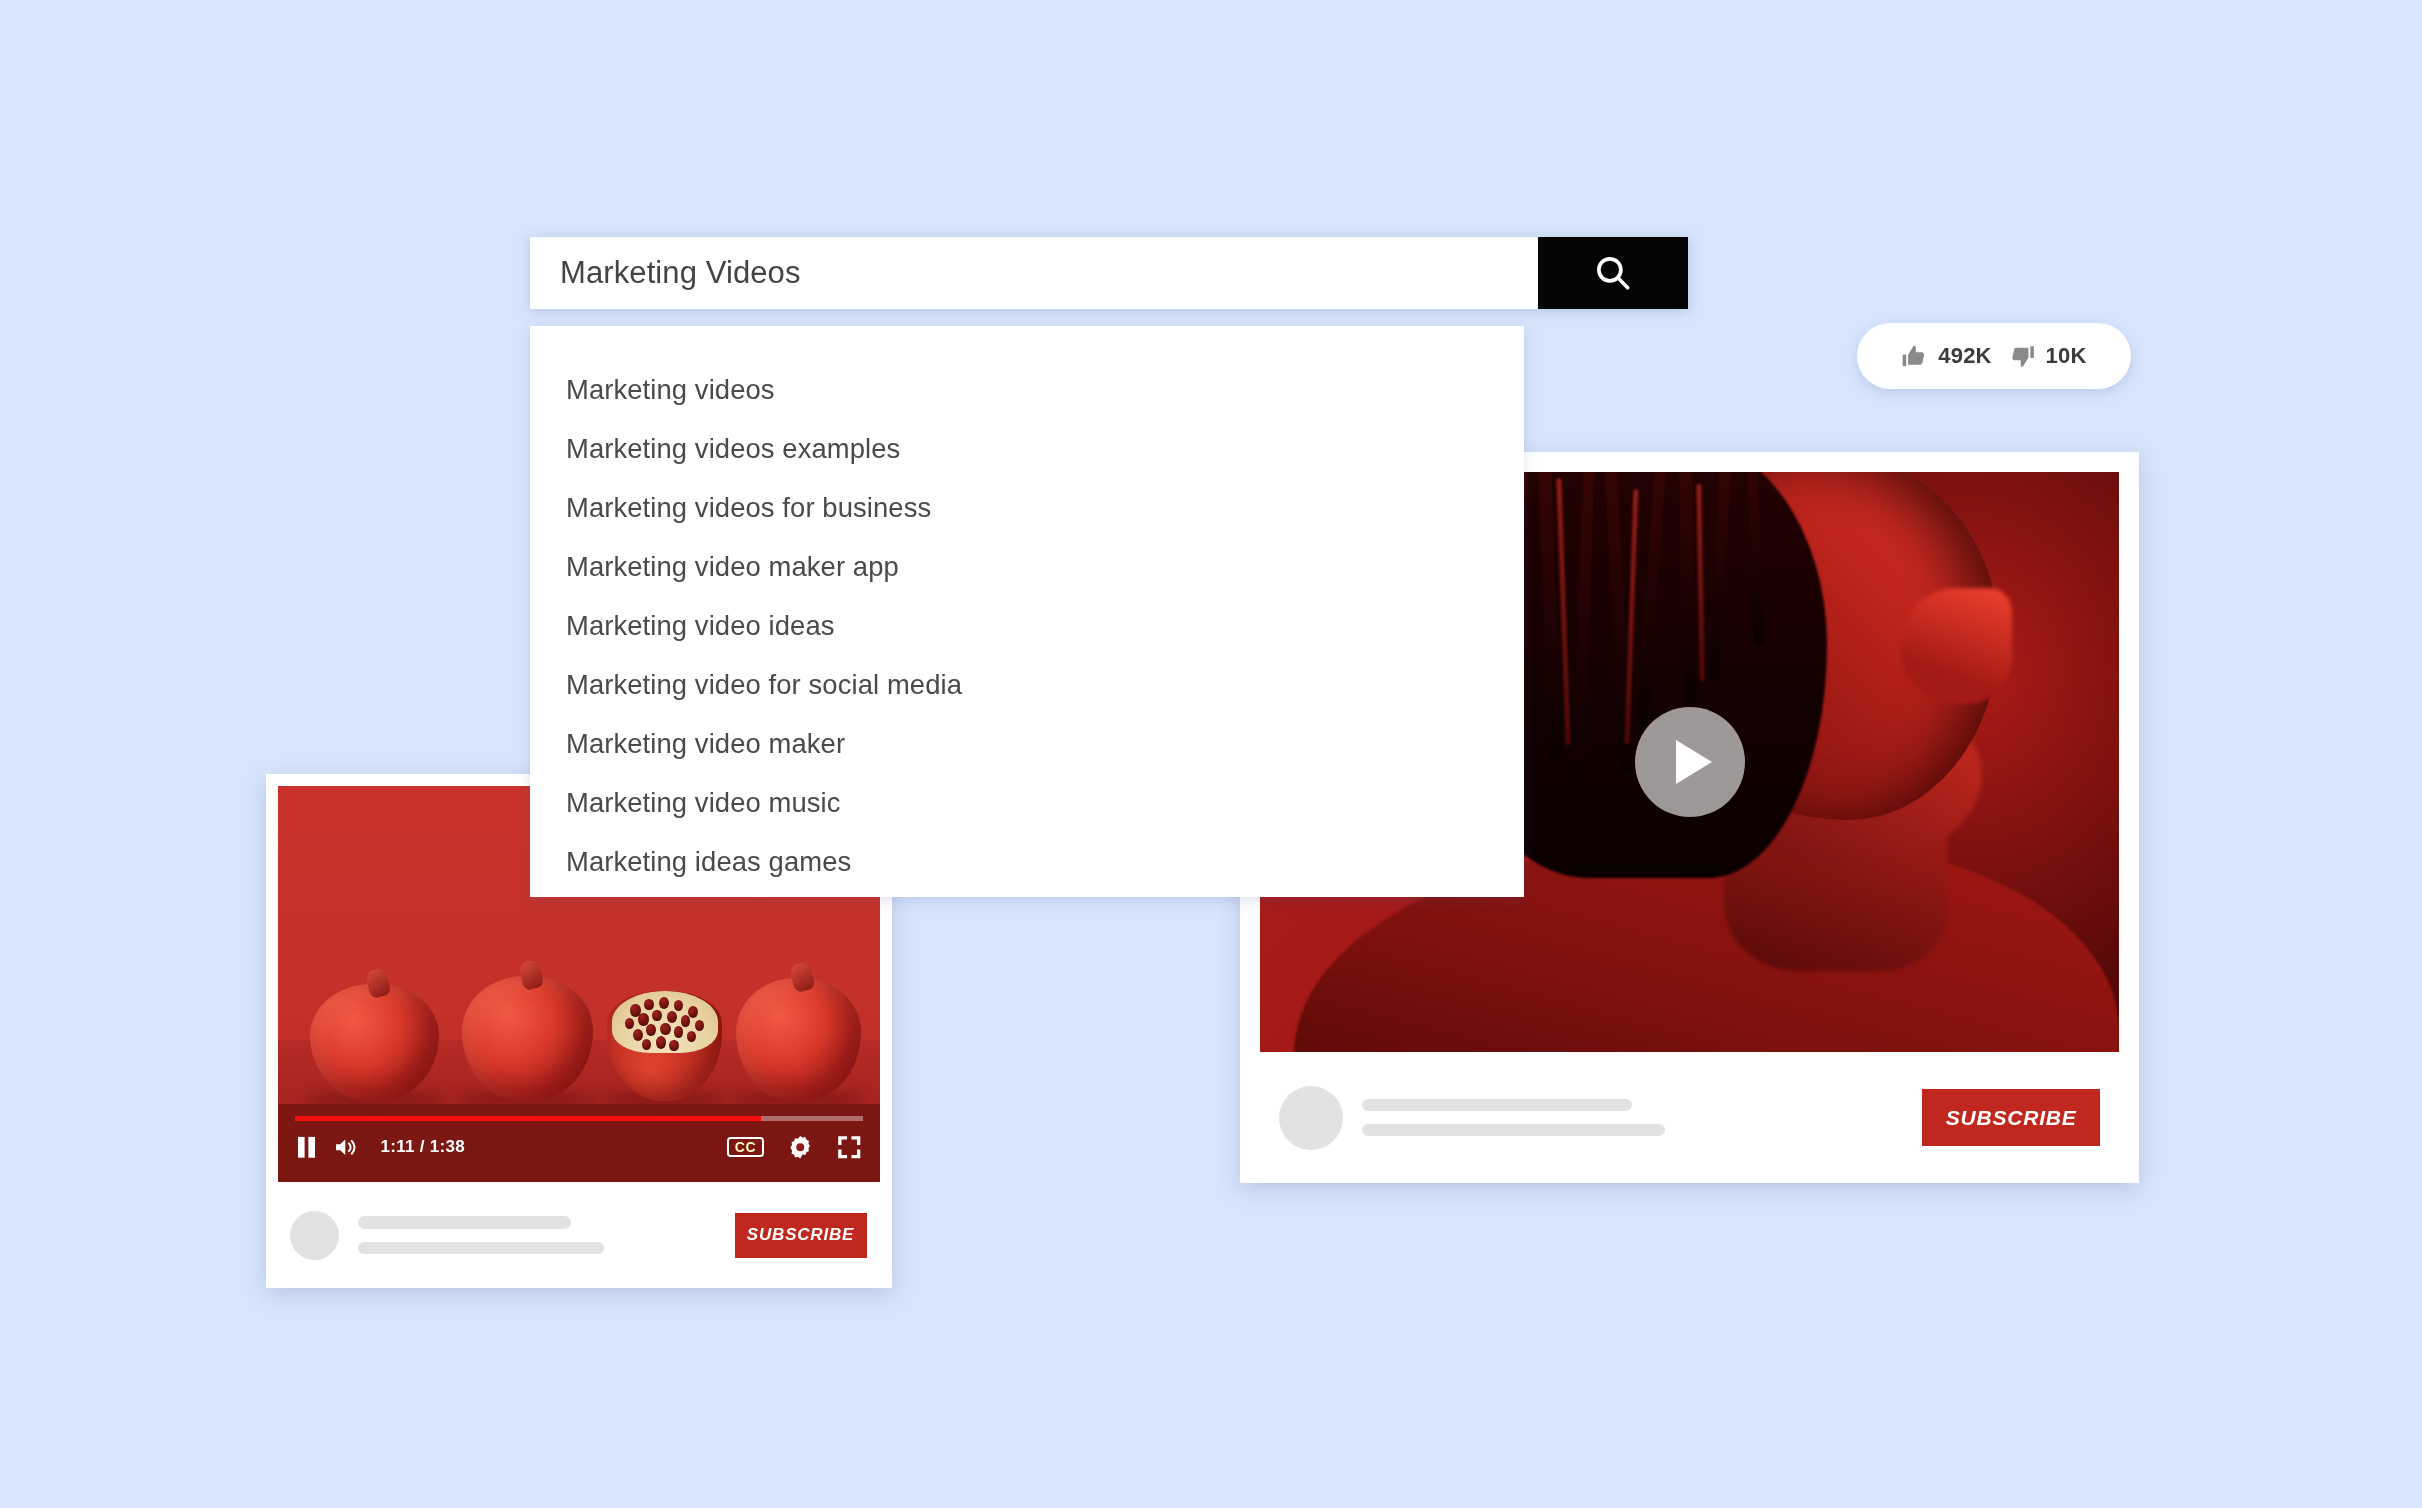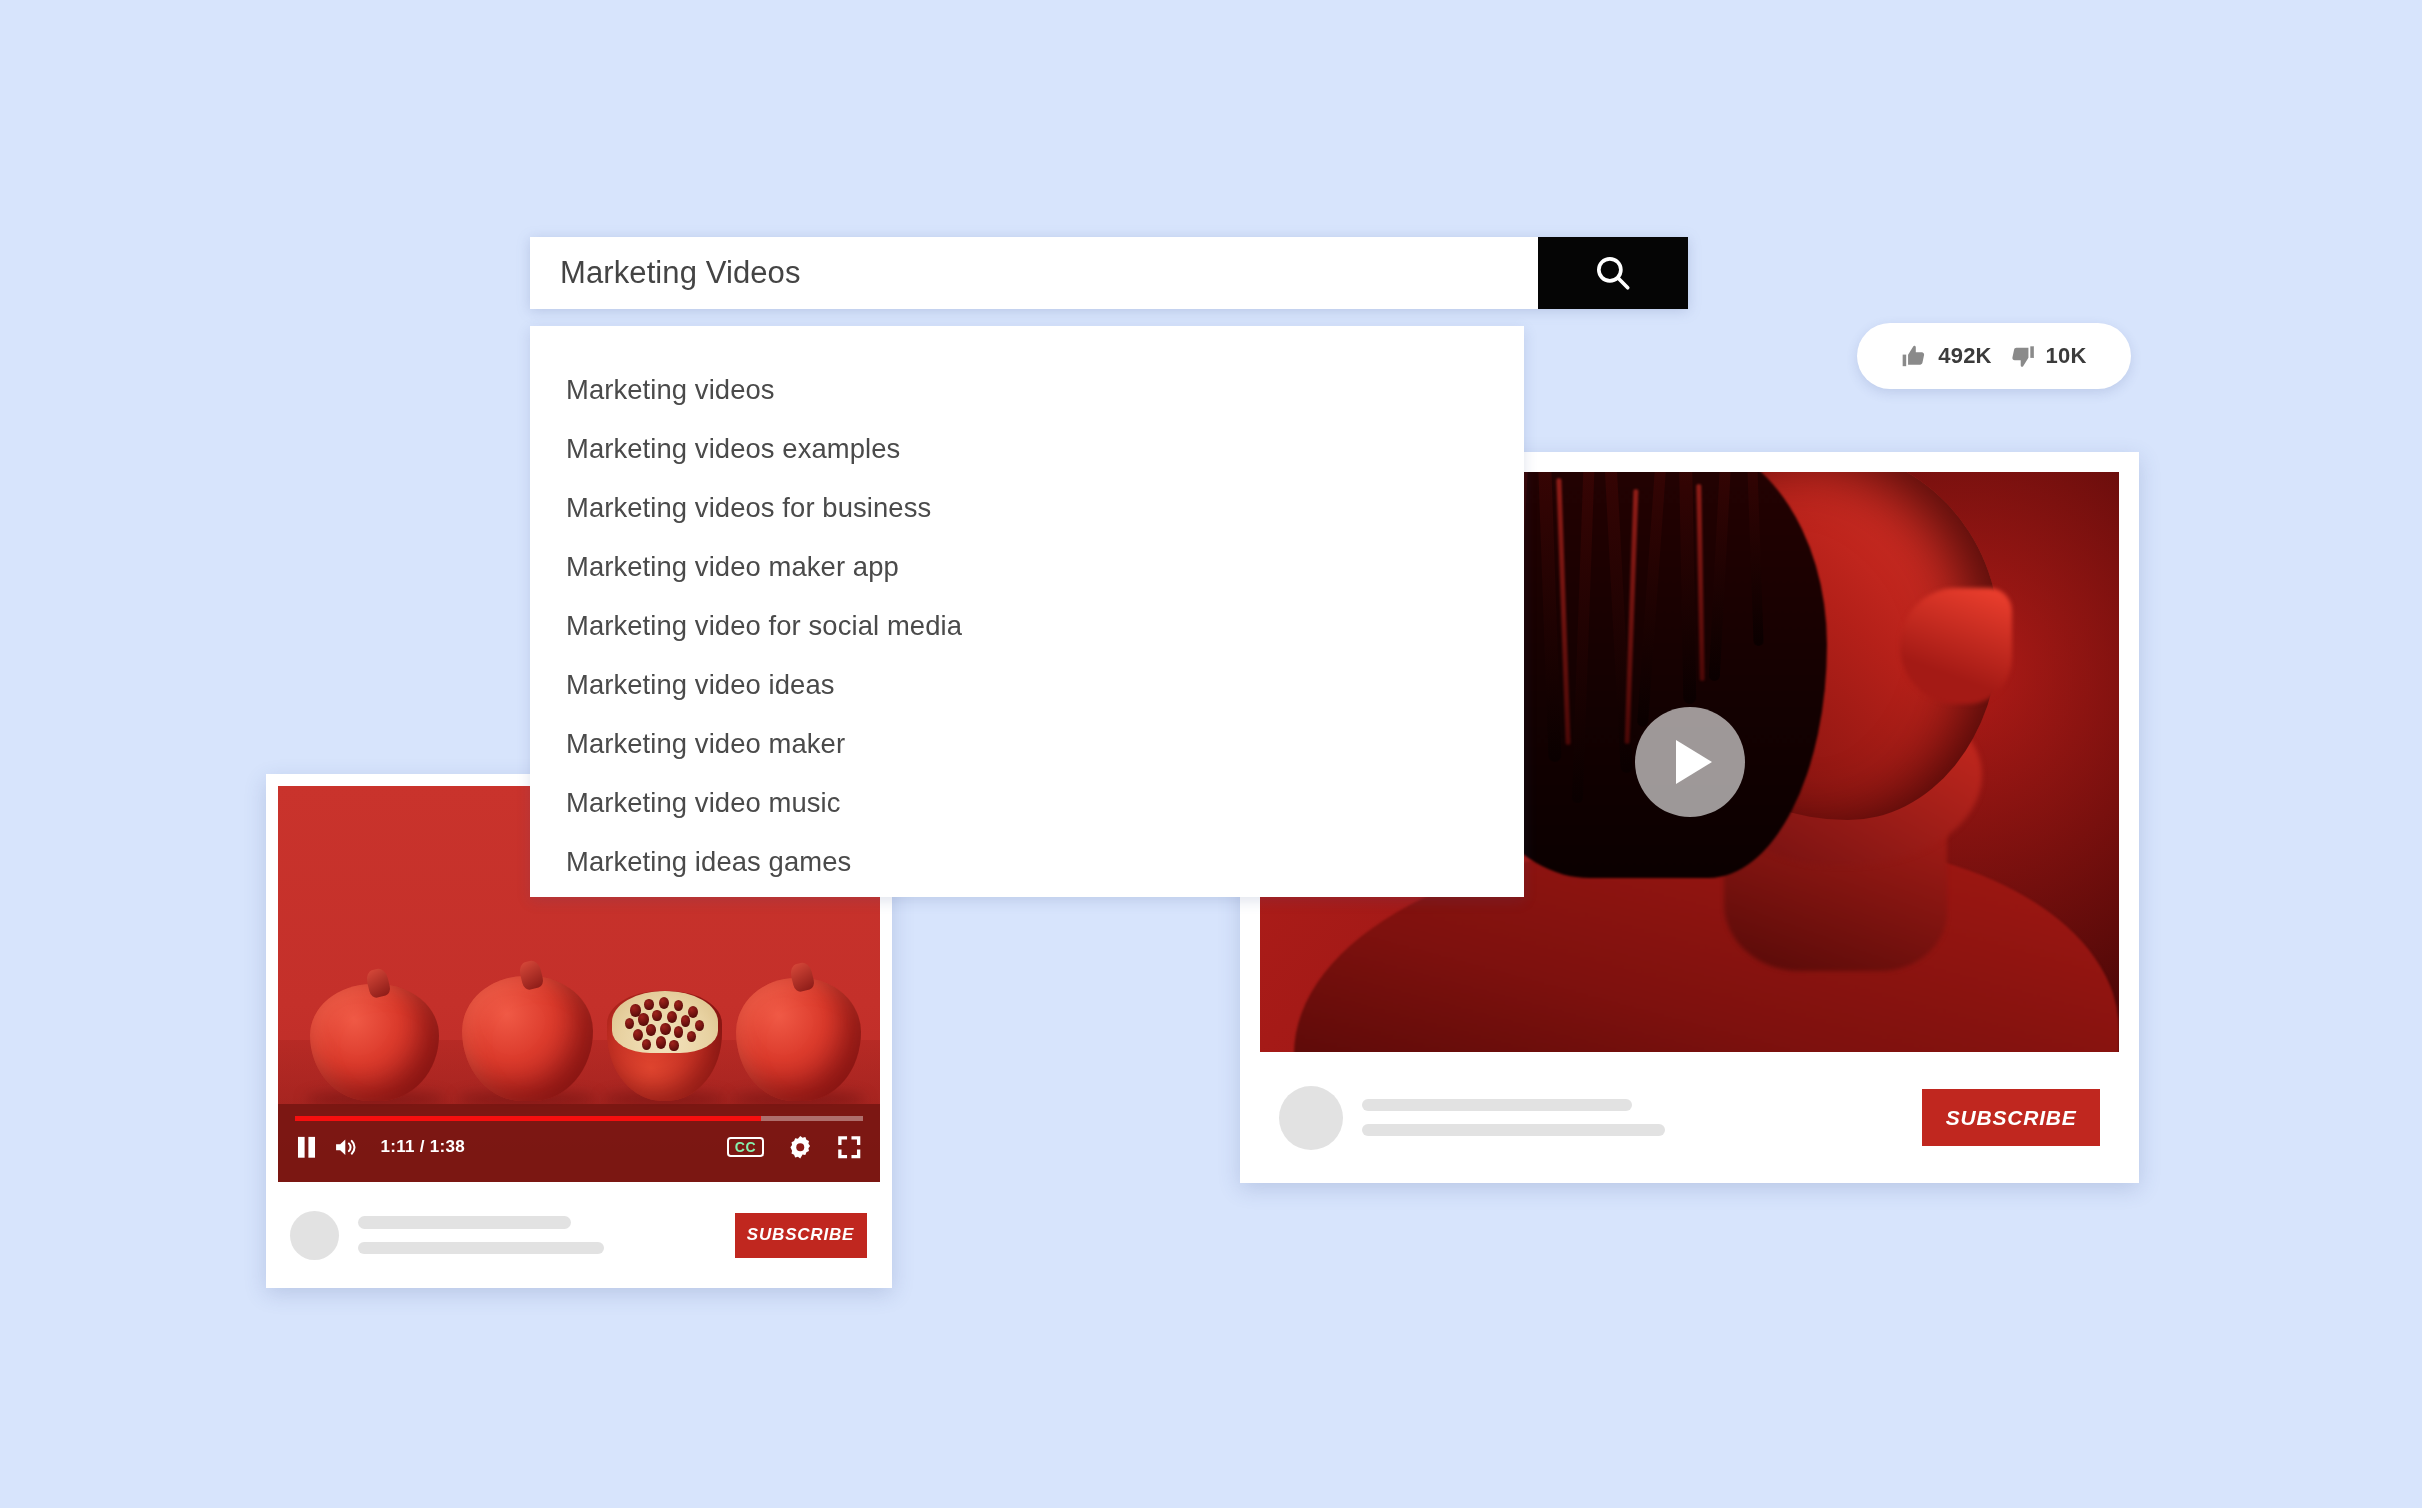--- a/index.html
+++ b/index.html
@@ -180,21 +180,21 @@
   }
   .progress { position: relative; height: 5.7px; margin-top: 11.4px; background: rgba(255,255,255,.38); }
   .progress-played { position: absolute; left:0; top:0; height: 100%; background: #f60f0f; }
   .ctrl-row { display: flex; align-items: center; height: 51px; }
   .ctrl-left { display: flex; align-items: center; gap: 15px; }
   .ctrl-right { margin-left: auto; display: flex; align-items: center; gap: 23px; }
   .icon-btn { cursor: pointer; display: flex; align-items: center; }
   .time-text { font-size: 17px; color: #ffffff; font-weight: bold; margin-left: 7.6px; letter-spacing: 0.3px; }
   .cc-box {
     border: 2.8px solid #ffffff; border-radius: 3.8px;
-    padding: 0.9px 5.7px; font-size: 14px; font-weight: bold; color: #86efac;
+    padding: 0.9px 5.7px; font-size: 14px; font-weight: bold; color: #fef9c3;
     line-height: 1; letter-spacing: 0.5px; cursor: pointer;
   }
 
   
   .meta { display: flex; align-items: center; height: 100%; font-style: italic; }
   .meta-left { height: 106px; }
   .meta-right { height: 131px; padding: 0 5.7px; }
   .avatar { border-radius: 50%; background: #e2e2e2; flex: none; }
   .avatar-left  { width: 49px; height: 49px; margin-left: 11.4px; }
   .avatar-right { width: 64px; height: 64px; margin-left: 13.2px; }
@@ -225,22 +225,22 @@
         <line x1="14.9" y1="14.9" x2="20.4" y2="20.4" stroke="#ffffff" stroke-width="2.1" stroke-linecap="round"></line>
       </svg>
     </div>
   </div>
 
   <div class="suggest-panel">
     <div class="suggest-item">Marketing videos</div>
     <div class="suggest-item">Marketing videos examples</div>
     <div class="suggest-item">Marketing videos for business</div>
     <div class="suggest-item">Marketing video maker app</div>
+    <div class="suggest-item">Marketing video ideas</div>
     <div class="suggest-item">Marketing video for social media</div>
-    <div class="suggest-item">Marketing video ideas</div>
     <div class="suggest-item">Marketing video maker</div>
     <div class="suggest-item">Marketing video music</div>
     <div class="suggest-item">Marketing ideas games</div>
   </div>
 
   <div class="like-pill">
     <div class="vote">
       <svg width="26.5" height="26.5" viewBox="0 0 24 24" fill="#8a8a8a">
         <path d="M1.5 10.5h3.2v10.5H1.5z"></path>
         <path d="M6.4 10.6 11.2 3c.6-.9 2.2-.5 2.2.9v4.4h5.4c1.4 0 2.4 1.3 2.1 2.6l-1.5 7c-.2 1-1.1 1.7-2.1 1.7H6.4z"></path>

